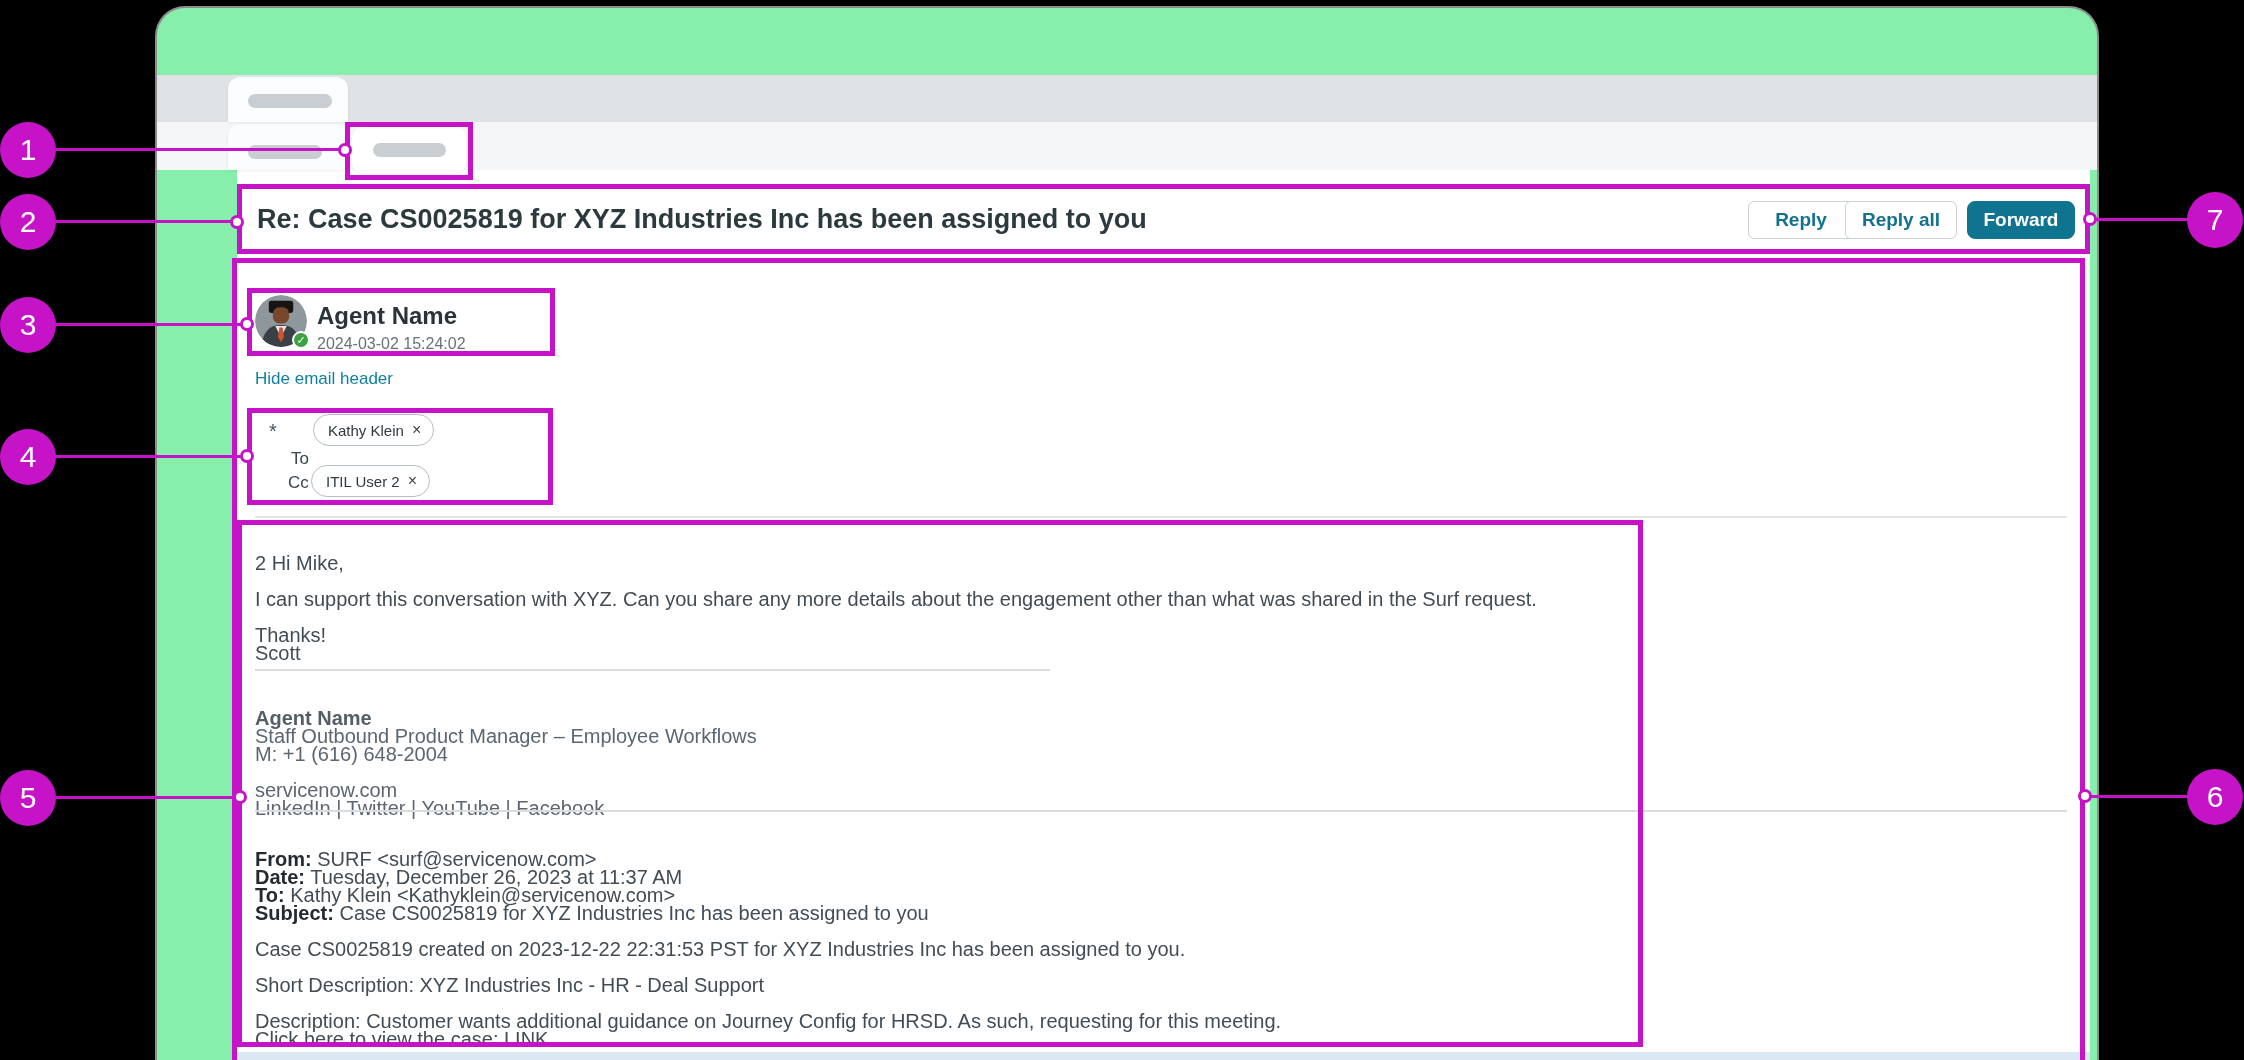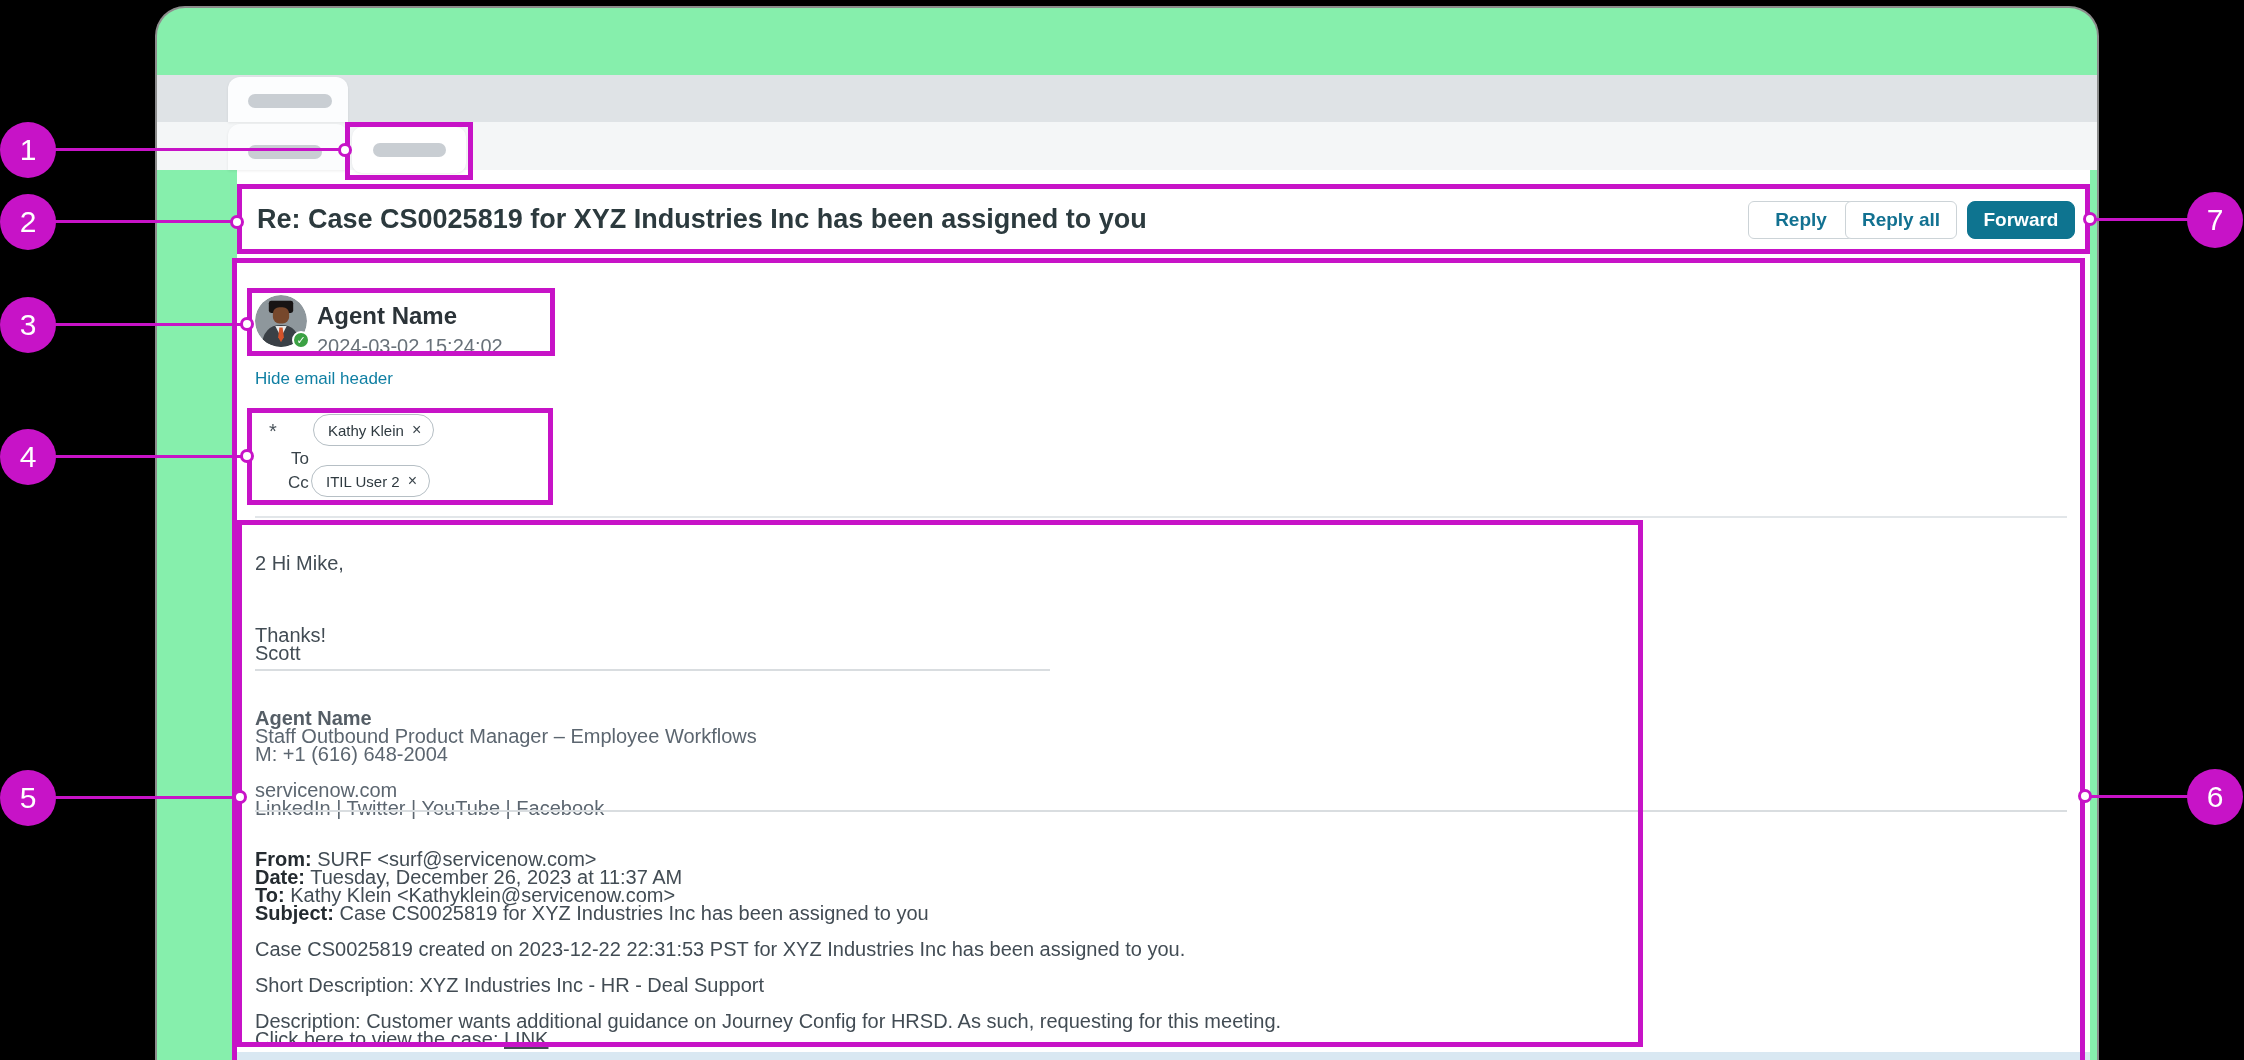--- a/index.html
+++ b/index.html
@@ -38,21 +38,21 @@
     color:#fff; border-radius:8px; }
 
   
   .avatar { position:absolute; left:98px; top:287px; width:52px; height:52px; border-radius:50%;
     overflow:visible; }
   .avatar svg.photo { border-radius:50%; display:block; }
   .badge { position:absolute; right:-3px; bottom:-2px; width:18px; height:18px; border-radius:50%;
     background:#3ba143; border:2px solid #fff; color:#fff; font-size:11px; line-height:14px;
     text-align:center; font-weight:bold; }
   .sender-name { position:absolute; left:160px; top:294px; font-size:24px; font-weight:600; color:#2b3338; }
-  .sender-time { position:absolute; left:160px; top:327px; font-size:20px; color:#69727a; }
+  .sender-time { position:absolute; left:160px; top:327px; font-size:16px; color:#69727a; }
 
   .hide-link { position:absolute; left:98px; top:361px; font-size:17px; font-weight:normal;
     color:#0f7fa3; cursor:pointer; }
 
   .req-mark { position:absolute; left:112px; top:412px; font-size:20px; color:#4a545b; }
   .fld-label { position:absolute; font-size:17px; color:#39434a; }
   .lbl-to { left:134px; top:414px;margin-top:27px; }
   .lbl-cc { left:131px; top:465px; }
   .pill { position:absolute; height:32px; border:1px solid #b6bfc5; border-radius:16px;
     background:#fff; display:flex; align-items:center; gap:8px; padding:0 12px 0 14px;
@@ -64,21 +64,21 @@
   
   .divider { position:absolute; height:2px; background:#e2e6e9; }
   .div-top  { left:98px; top:508px; width:1812px; }
   .div-sig  { left:98px; top:661px; width:795px; background:#d9dde0; }
   .div-full { left:98px; top:802px; width:1812px; background:#d9dde0; }
 
   .bline { position:absolute; left:98px; font-size:20px; color:#424c54; white-space:nowrap;margin-top:21px; }
   .sig { color:#5c6670; }
   .sig-b { font-weight:bold; color:#555e66; }
   .q-label { font-weight:bold; color:#242b30; }
-  .u-link { text-decoration:underline; cursor:pointer;text-align:center; }
+  .u-link { cursor:pointer;text-align:center; }
 
   
   .abox { position:absolute; border:5px solid #c713c7; }
   .b1 { left:345px; top:122px; width:128px; height:58px; }
   .b2 { left:237px; top:184px; width:1853px; height:70px; }
   .b3 { left:247px; top:288px; width:308px; height:68px; }
   .b4 { left:247px; top:408px; width:306px; height:97px; }
   .b5 { left:237px; top:520px; width:1406px; height:527px; }
   .b6 { left:232px; top:258px; width:1853px; height:802px; border-bottom:none; }
 
@@ -158,20 +158,21 @@
     </div>
     <div class="fld-label lbl-cc">Cc</div>
     <div class="pill pill-cc">
       <span>ITIL User 2</span>
       <span class="x">×</span>
     </div>
 
     <div class="divider div-top"></div>
 
     <div class="bline" style="top:523px">2 Hi Mike,</div>
+    <div class="bline" style="top:559px">I can support this conversation with XYZ. Can you share any more details about the engagement other than what was shared in the Surf request.</div>
     <div class="bline" style="top:595px">Thanks!</div>
     <div class="bline" style="top:613px">Scott</div>
 
     <div class="divider div-sig"></div>
     <div class="bline sig sig-b" style="top:678px">Agent Name</div>
     <div class="bline sig" style="top:696px">Staff Outbound Product Manager – Employee Workflows</div>
     <div class="bline sig" style="top:714px">M: +1 (616) 648-2004</div>
     <div class="bline sig" style="top:750px">servicenow.com</div>
     <div class="bline sig" style="top:768px">LinkedIn | Twitter | YouTube | Facebook</div>
 

